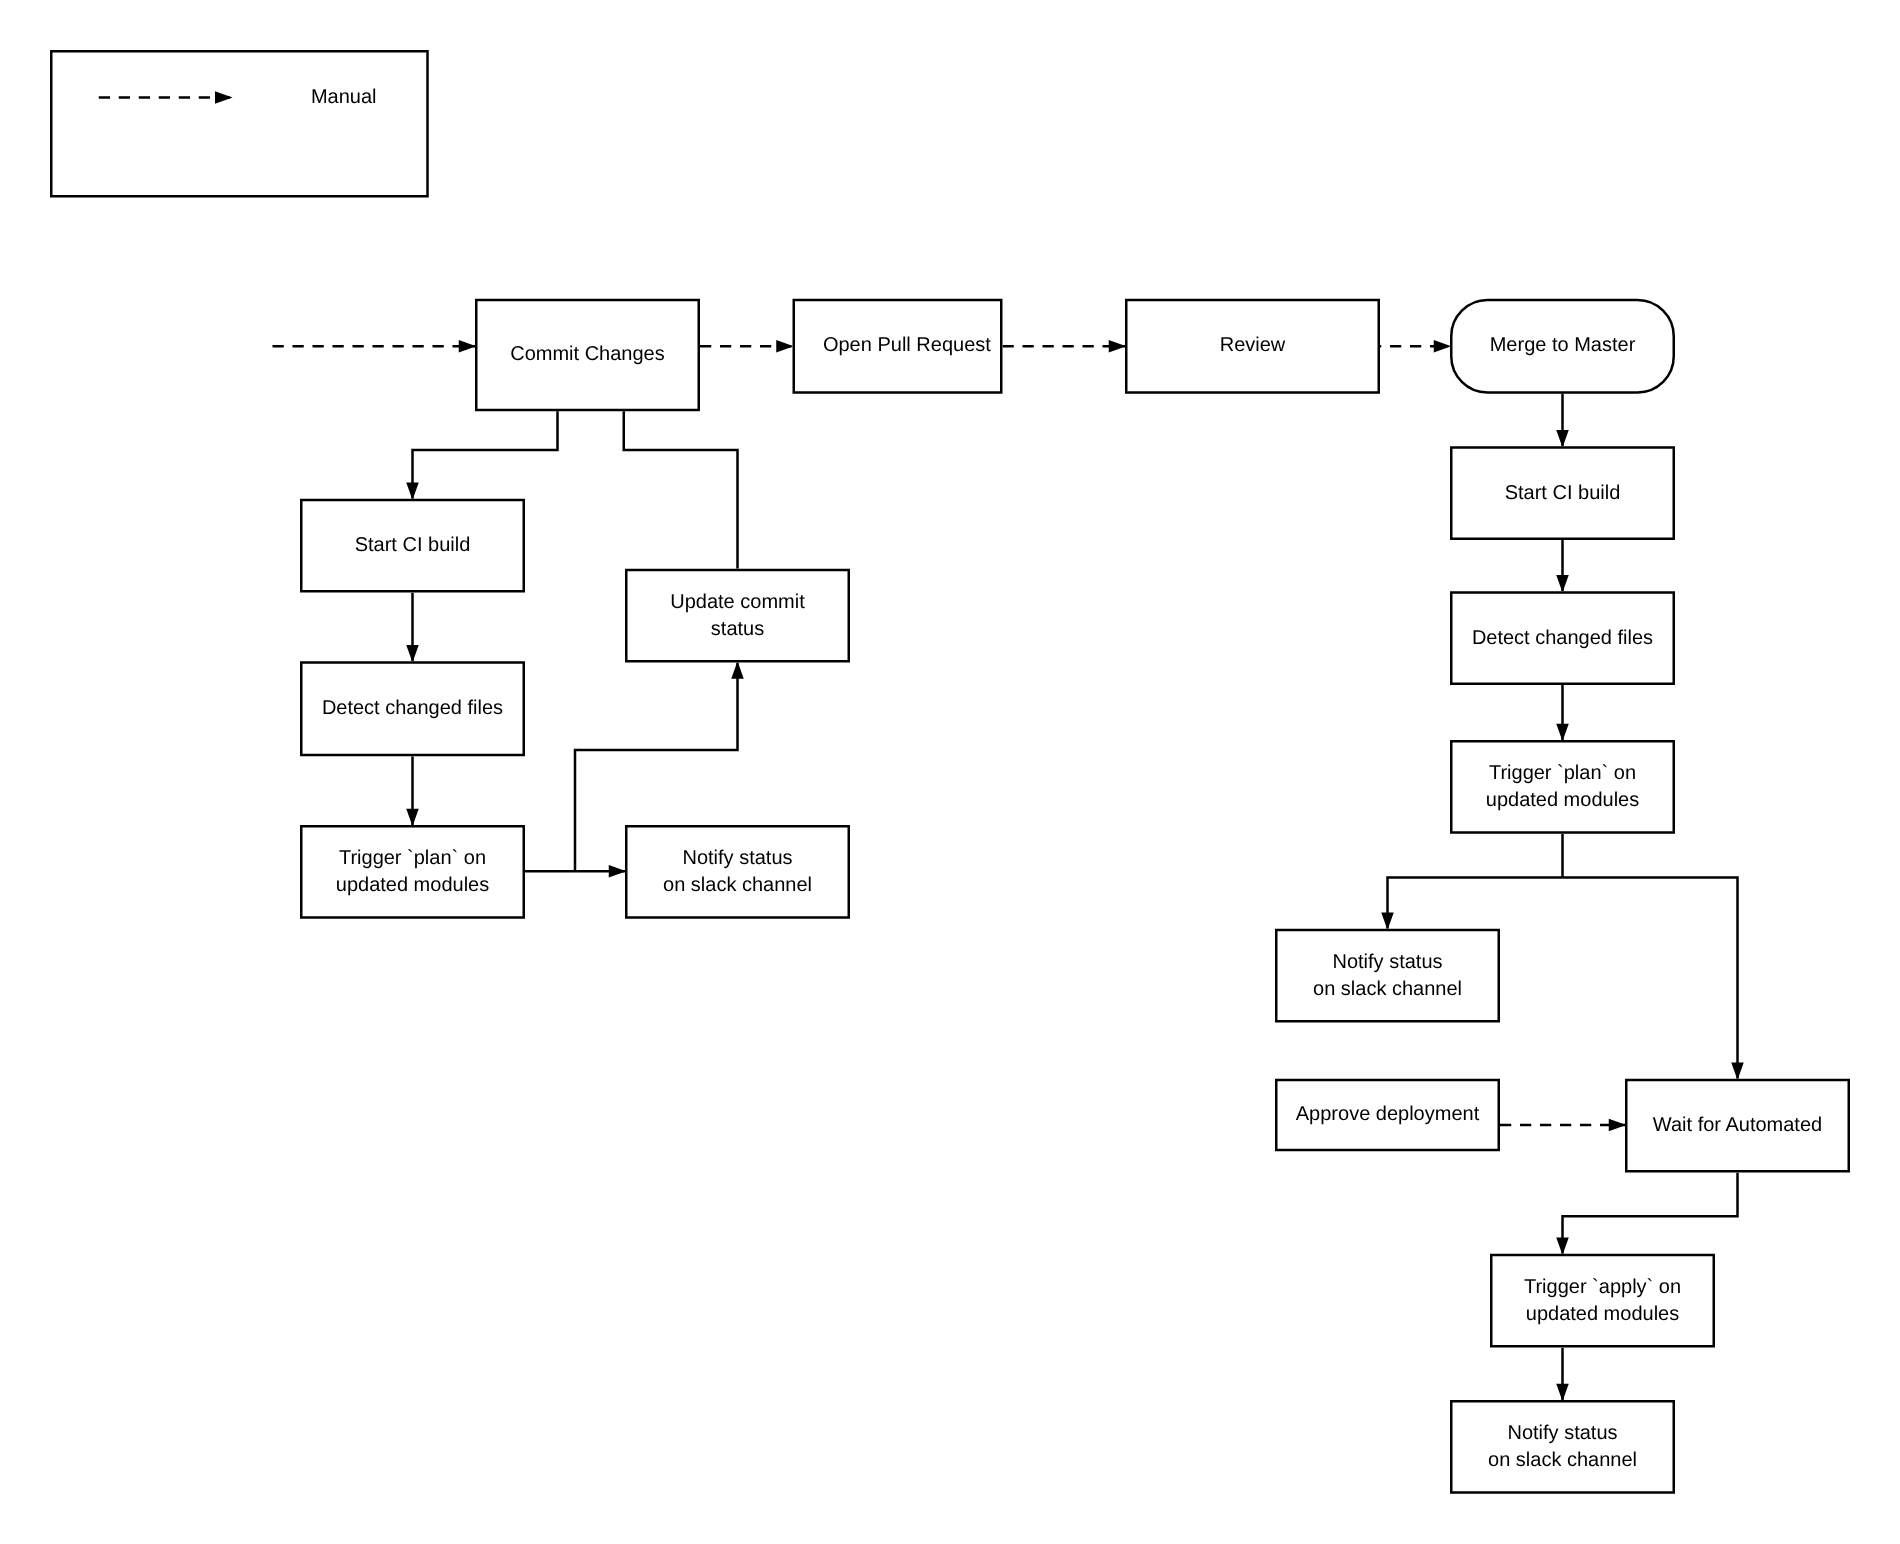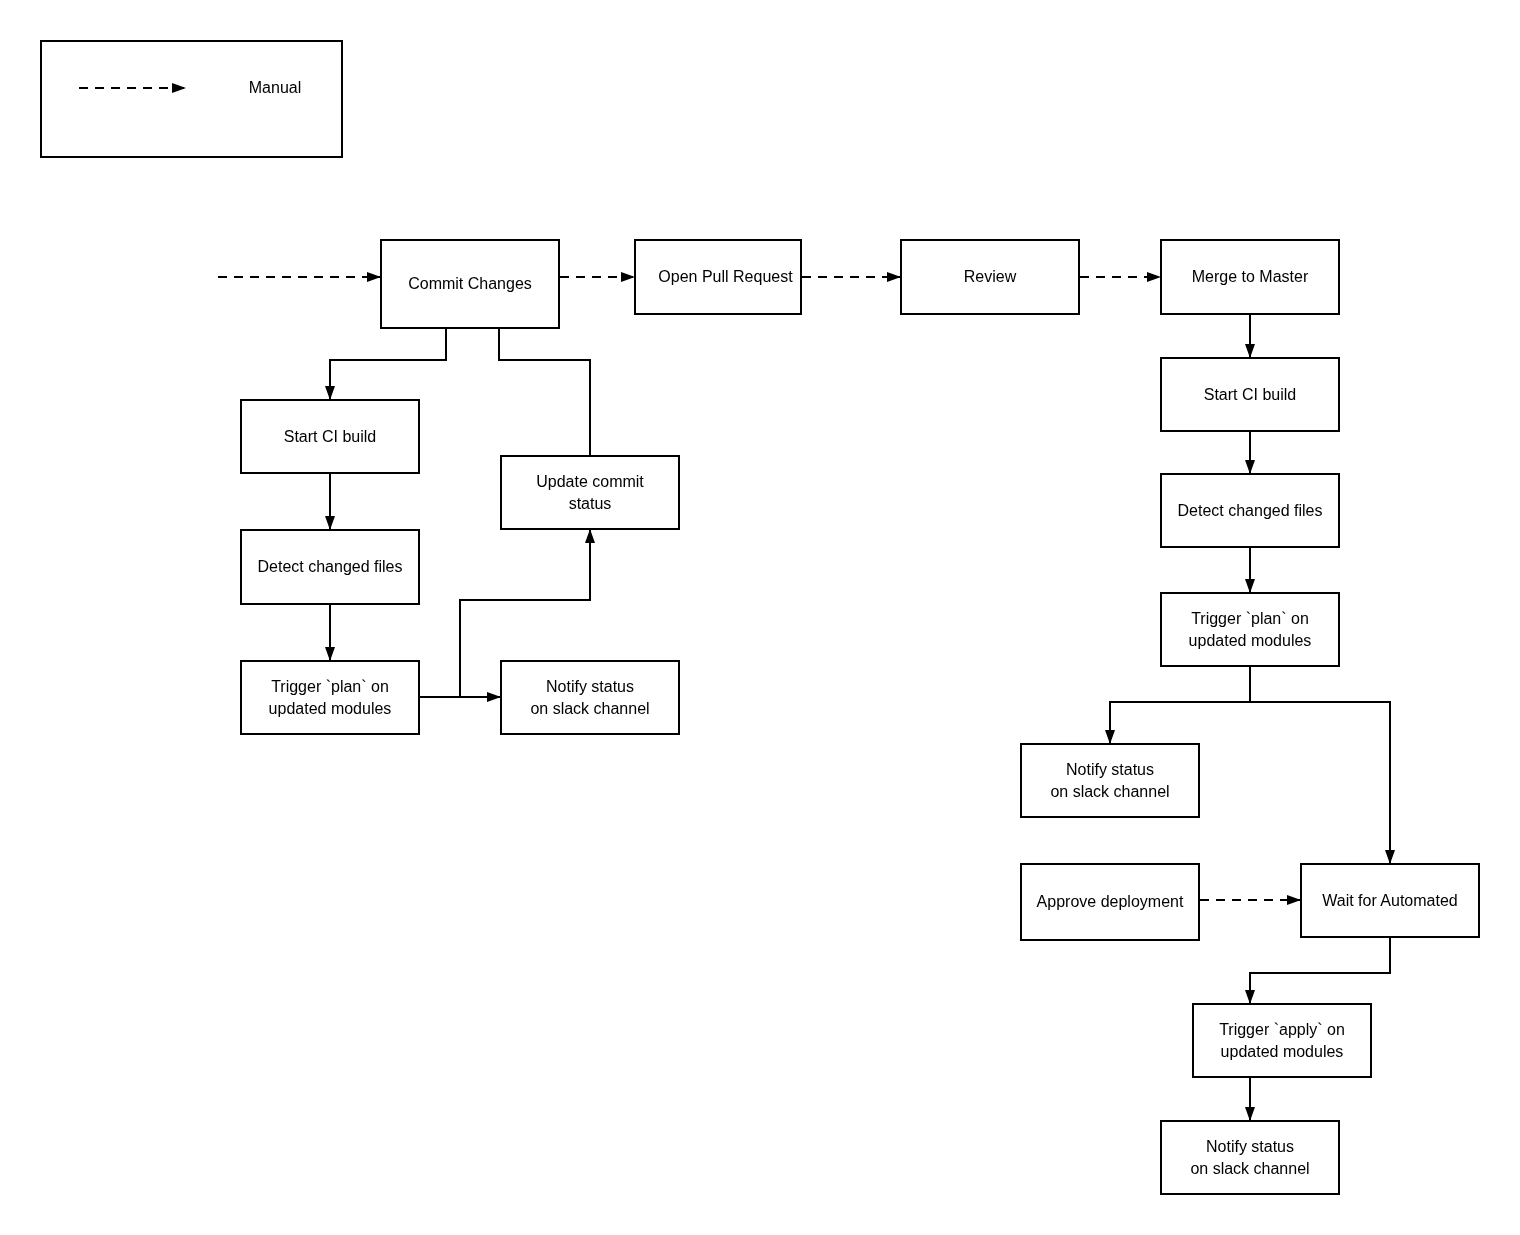--- a/index.html
+++ b/index.html
@@ -85,38 +85,38 @@
       <polyline points="1250,548 1250,592" marker-end="url(#arrow)"></polyline>
       <polyline points="1250,667 1250,702"></polyline>
       <polyline points="1250,702 1110,702 1110,743" marker-end="url(#arrow)"></polyline>
       <polyline points="1250,702 1390,702 1390,863" marker-end="url(#arrow)"></polyline>
       <polyline points="1390,938 1390,973 1250,973 1250,1003" marker-end="url(#arrow)"></polyline>
       <polyline points="1250,1078 1250,1120" marker-end="url(#arrow)"></polyline>
     </g>
   </svg>
 
   <div class="legend">
-    <div class="legend-row" style="top:30px;padding-left:36px;">
+    <div class="legend-row" style="top:20px;padding-left:36px;">
       <svg class="legend-arrow" width="115" height="16">
         <line x1="2" y1="8" x2="108" y2="8" stroke="#000000" stroke-width="2" stroke-dasharray="9,7" marker-end="url(#arrow)"></line>
       </svg>
       <span class="legend-label">Manual</span>
     </div>
   </div>
 
   <div class="node" style="left:380px;top:239px;width:180px;height:90px;">
     <span class="node-label">Commit Changes</span>
   </div>
   <div class="node" style="left:634px;top:239px;width:168px;height:76px;padding-left:15px;">
     <span class="node-label">Open Pull Request</span>
   </div>
-  <div class="node" style="left:900px;top:239px;width:180px;height:76px;">
+  <div class="node" style="left:900px;top:239px;width:204px;height:76px;">
     <span class="node-label">Review</span>
   </div>
-  <div class="node" style="left:1160px;top:239px;width:180px;height:76px;">
+  <div class="node" style="left:1160px;top:239px;width:180px;height:76px;border-radius:30px;">
     <span class="node-label">Merge to Master</span>
   </div>
 
   <div class="node" style="left:240px;top:399px;width:180px;height:75px;">
     <span class="node-label">Start CI build</span>
   </div>
   <div class="node" style="left:240px;top:529px;width:180px;height:76px;">
     <span class="node-label">Detect changed files</span>
   </div>
   <div class="node" style="left:240px;top:660px;width:180px;height:75px;">
@@ -139,21 +139,21 @@
     <span class="node-label">Detect changed files</span>
   </div>
   <div class="node" style="left:1160px;top:592px;width:180px;height:75px;">
     <span class="node-label">Trigger `plan` on
 updated modules</span>
   </div>
   <div class="node" style="left:1020px;top:743px;width:180px;height:75px;">
     <span class="node-label">Notify status
 on slack channel</span>
   </div>
-  <div class="node" style="left:1020px;top:863px;width:180px;height:78px;">
+  <div class="node" style="left:1020px;top:863px;width:180px;height:58px;">
     <span class="node-label">Approve deployment</span>
   </div>
   <div class="node" style="left:1300px;top:863px;width:180px;height:75px;">
     <span class="node-label">Wait for Automated</span>
   </div>
   <div class="node" style="left:1160px;top:1003px;width:180px;height:75px;margin-left:32px;">
     <span class="node-label">Trigger `apply` on
 updated modules</span>
   </div>
   <div class="node" style="left:1160px;top:1120px;width:180px;height:75px;">

